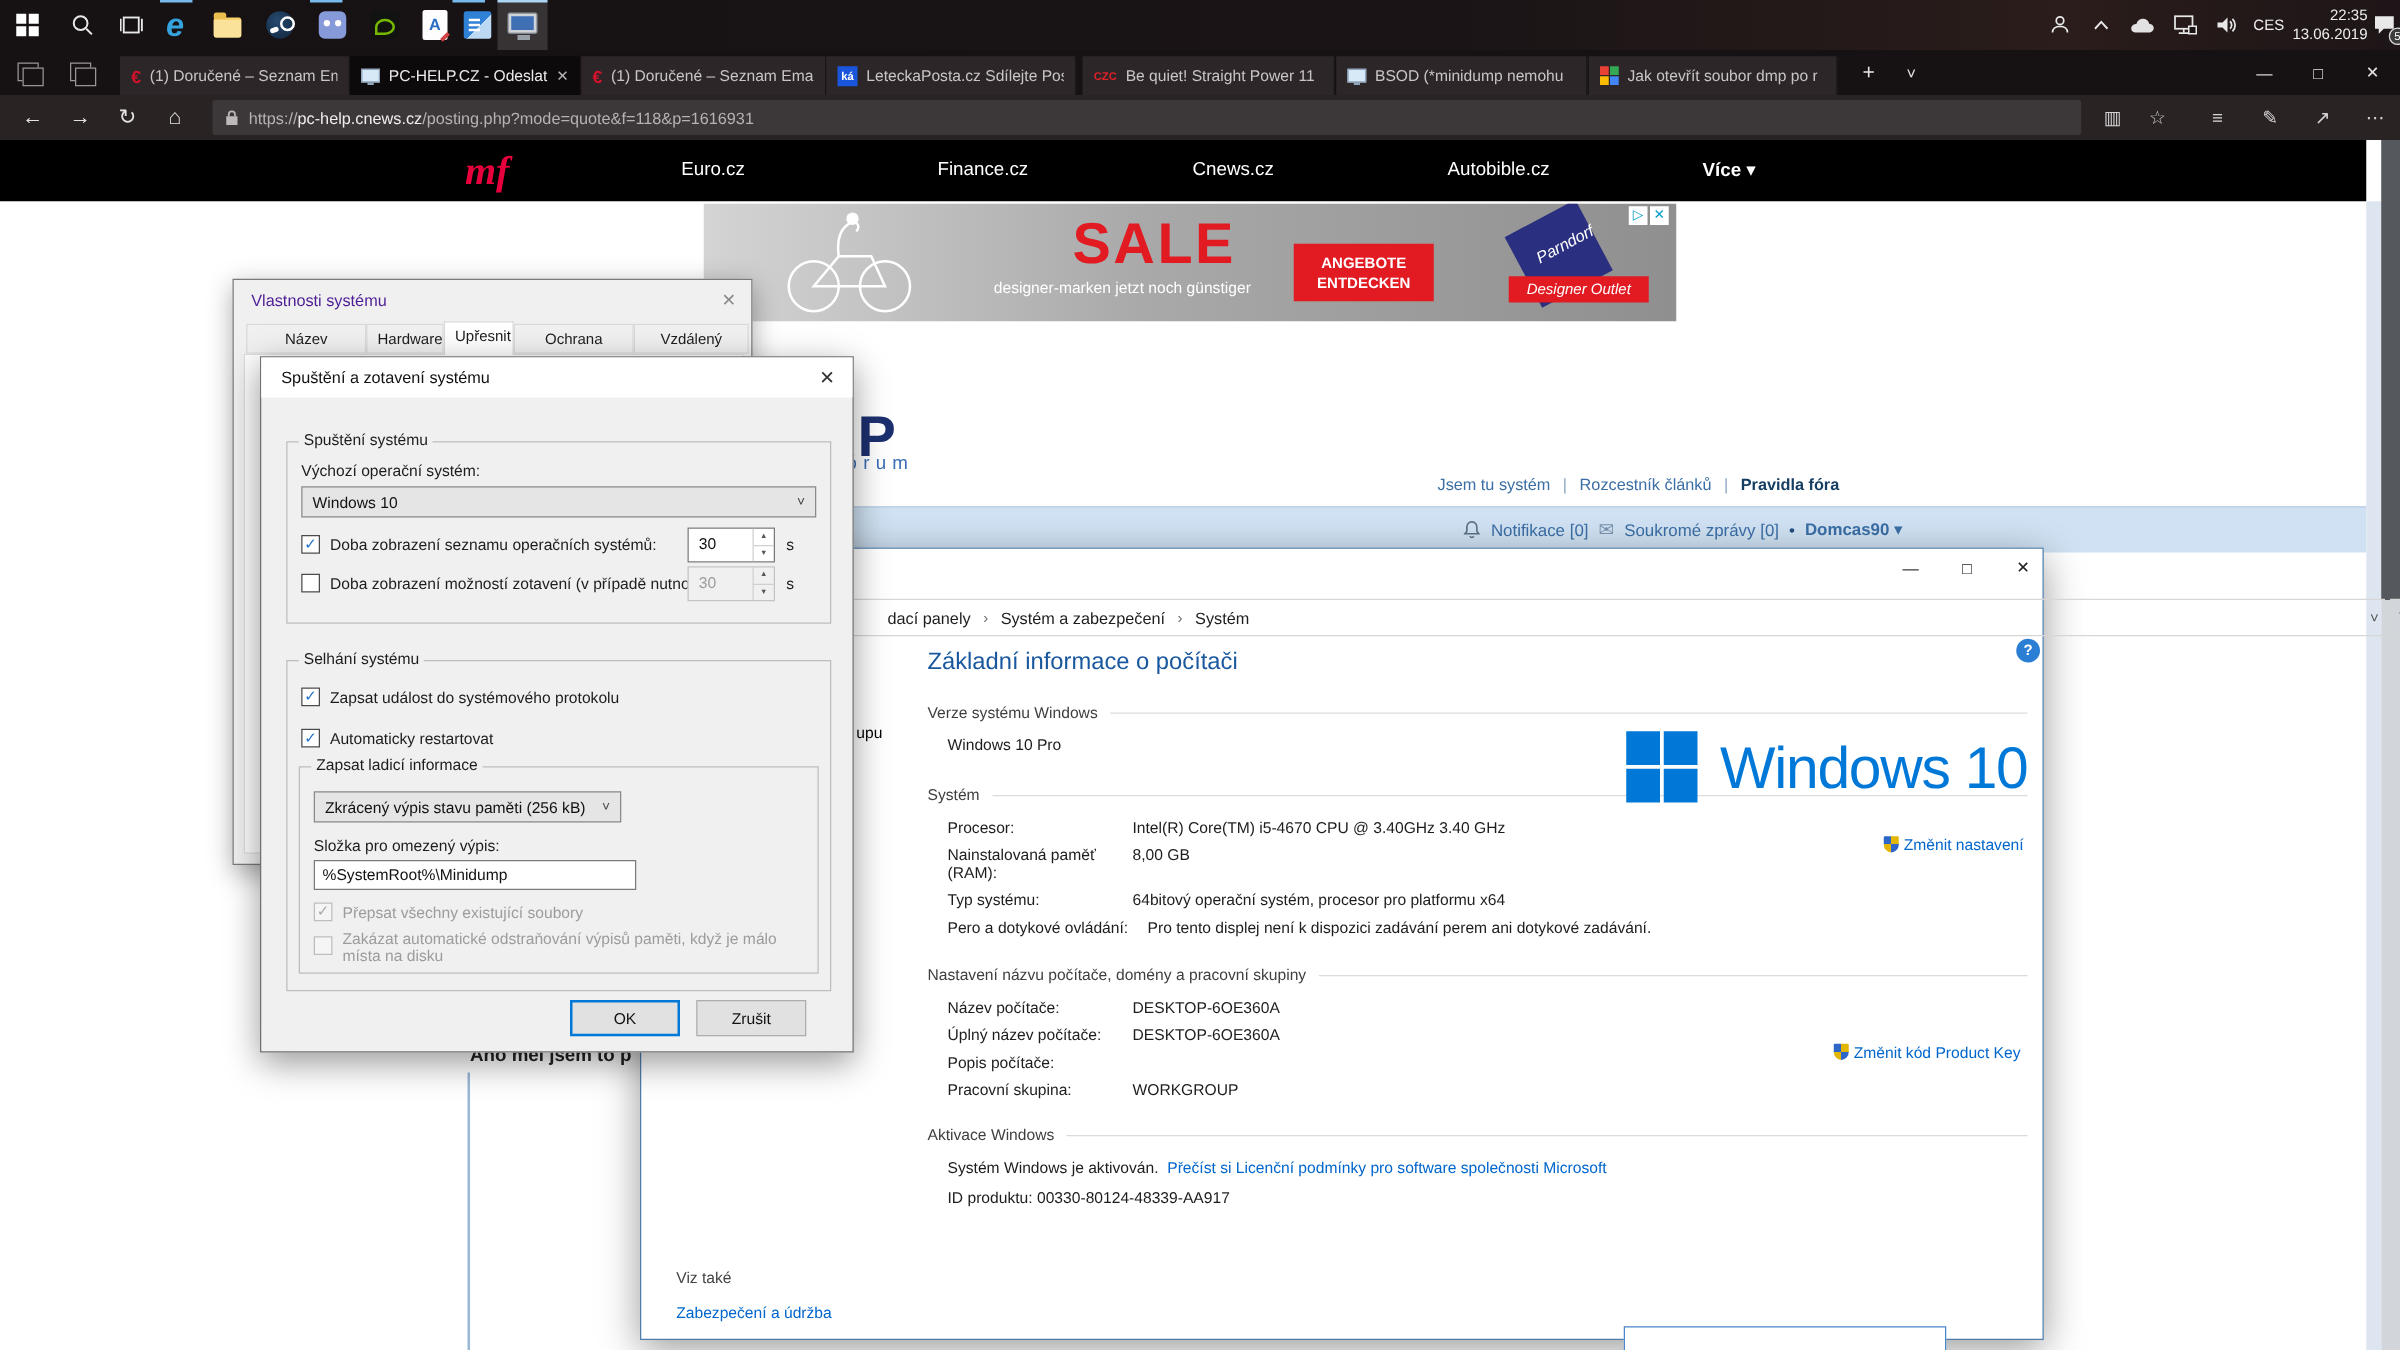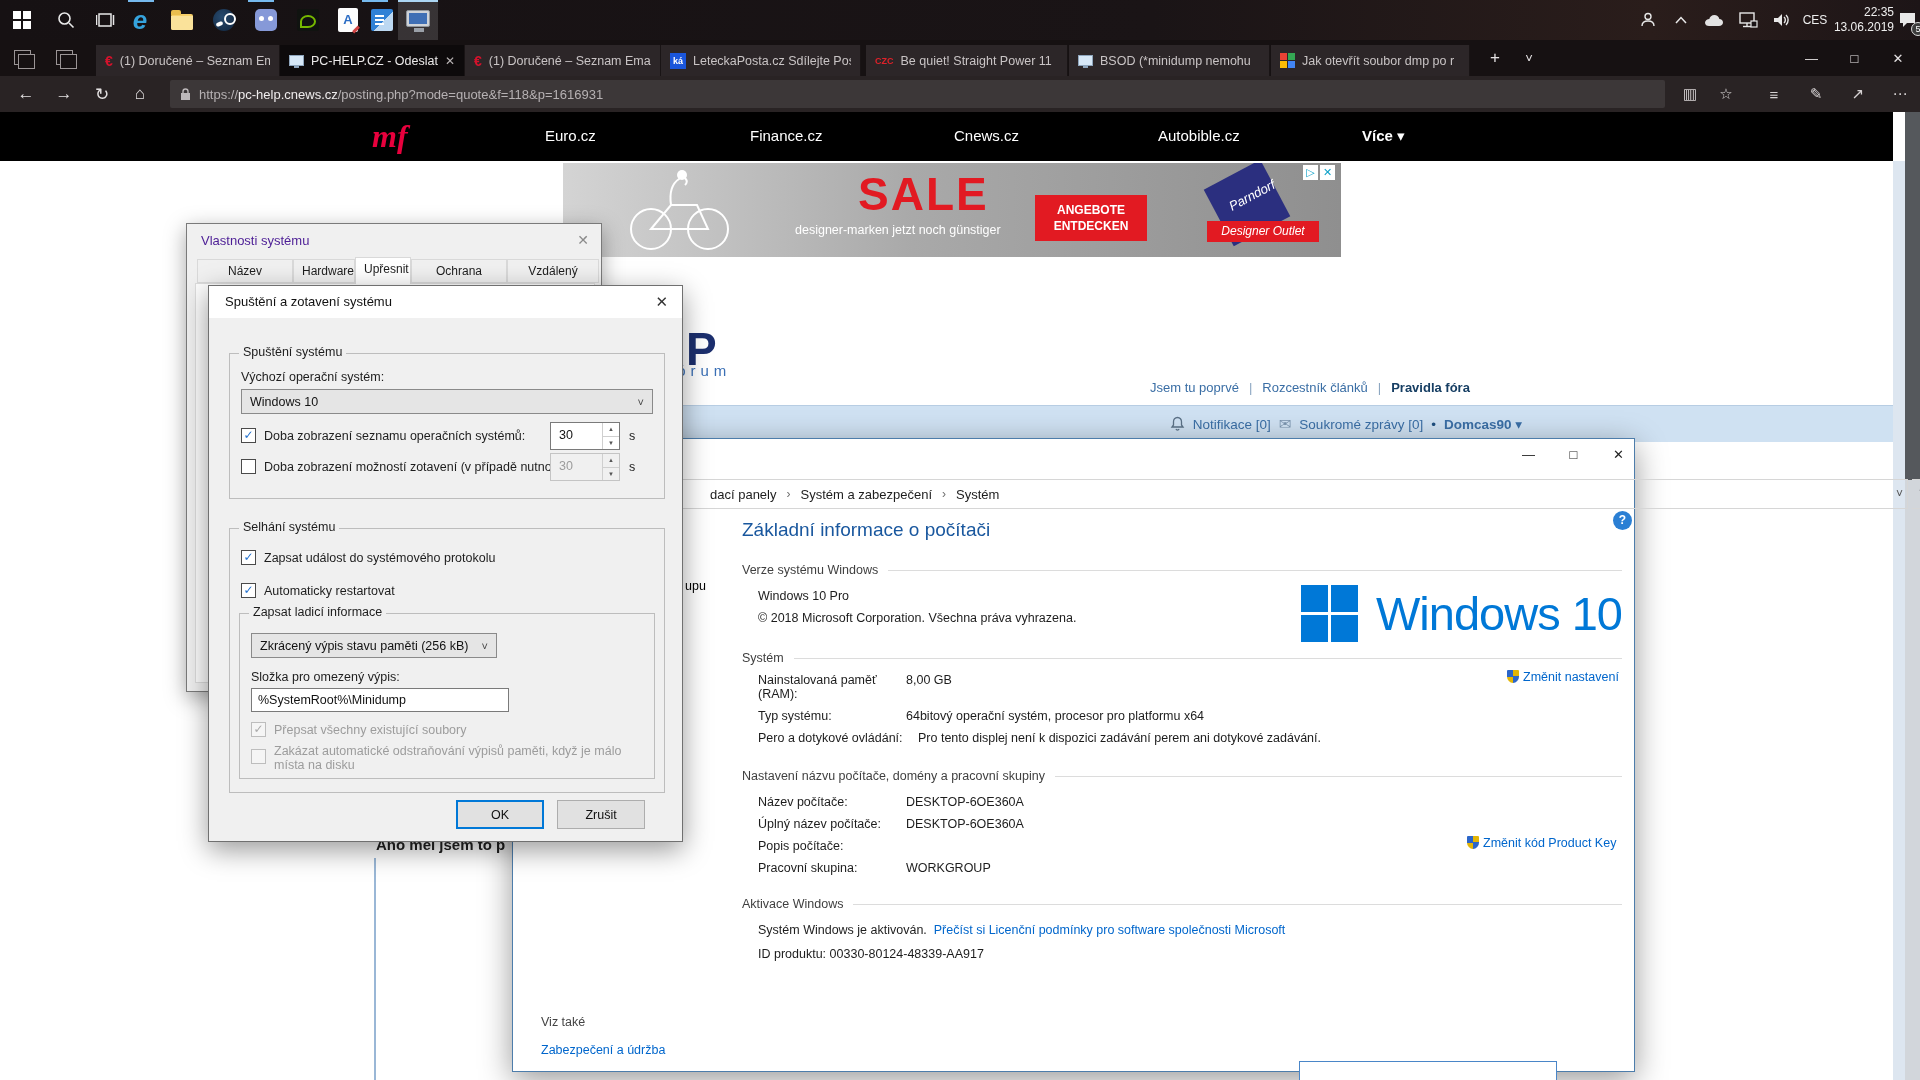--- a/index.html
+++ b/index.html
@@ -377,21 +377,21 @@
         </div>
       <div id="pamband">Designer Outlet</div>
       <span class="adchip" style="left:740px">▷</span>
       <span class="adchip" style="left:757px">✕</span>
     </div>
 
     <span id="forumP">P</span>
     <span id="forumword">fórum</span>
 
     <div class="a nw" style="left:1150px;top:268px;display:flex;gap:10px;align-items:center">
-      <a class="flink">Jsem tu poprvé</a>
+      <a class="flink">Jsem tu systém</a>
       <span id="fsep1">|</span>
       <a class="flink">Rozcestník článků</a>
       <span id="fsep2">|</span>
       <a class="flink bold">Pravidla fóra</a>
     </div>
 
     <div id="notifbar">
       <div id="notifinner">
         <svg width="15" height="16" viewBox="0 0 15 16">
             <path d="M7.5 1.5c-2.6 0-4 2-4 4.3V9L2 11h11l-1.5-2V5.8c0-2.3-1.4-4.3-4-4.3z" fill="none" stroke="#5b7186" stroke-width="1.3"></path>
@@ -445,27 +445,28 @@
     <div class="a" style="left:229px;top:80px;width:880px">
       <div style="font-size:19px;color:#19579e;font-weight:300">Základní informace o počítači</div>
 
       <div class="sechead" style="margin-top:22px">
         <span>Verze systému Windows</span>
           <span class="ln"></span>
       </div>
       <div class="cprow" style="margin-top:12px;padding-left:16px">
           <span>Windows 10 Pro</span>
         </div>
-      <div class="cprow" style="padding-left:16px">
-          <span>© 2018 Microsoft Corporation. Všechna práva vyhrazena.</span>
-        </div>
 
       <div class="sechead" style="margin-top:26px">
         <span>Systém</span>
           <span class="ln"></span>
+      </div>
+      <div class="cprow" style="margin-top:12px;padding-left:16px">
+        <span class="cplabel">Procesor:</span>
+          <span>Intel(R) Core(TM) i5-4670 CPU @ 3.40GHz   3.40 GHz</span>
       </div>
       <div class="cprow" style="padding-left:16px">
         <span class="cplabel">Nainstalovaná paměť (RAM):</span>
           <span>8,00 GB</span>
       </div>
       <div class="cprow" style="padding-left:16px">
         <span class="cplabel">Typ systému:</span>
           <span>64bitový operační systém, procesor pro platformu x64</span>
       </div>
       <div class="cprow" style="padding-left:16px">

